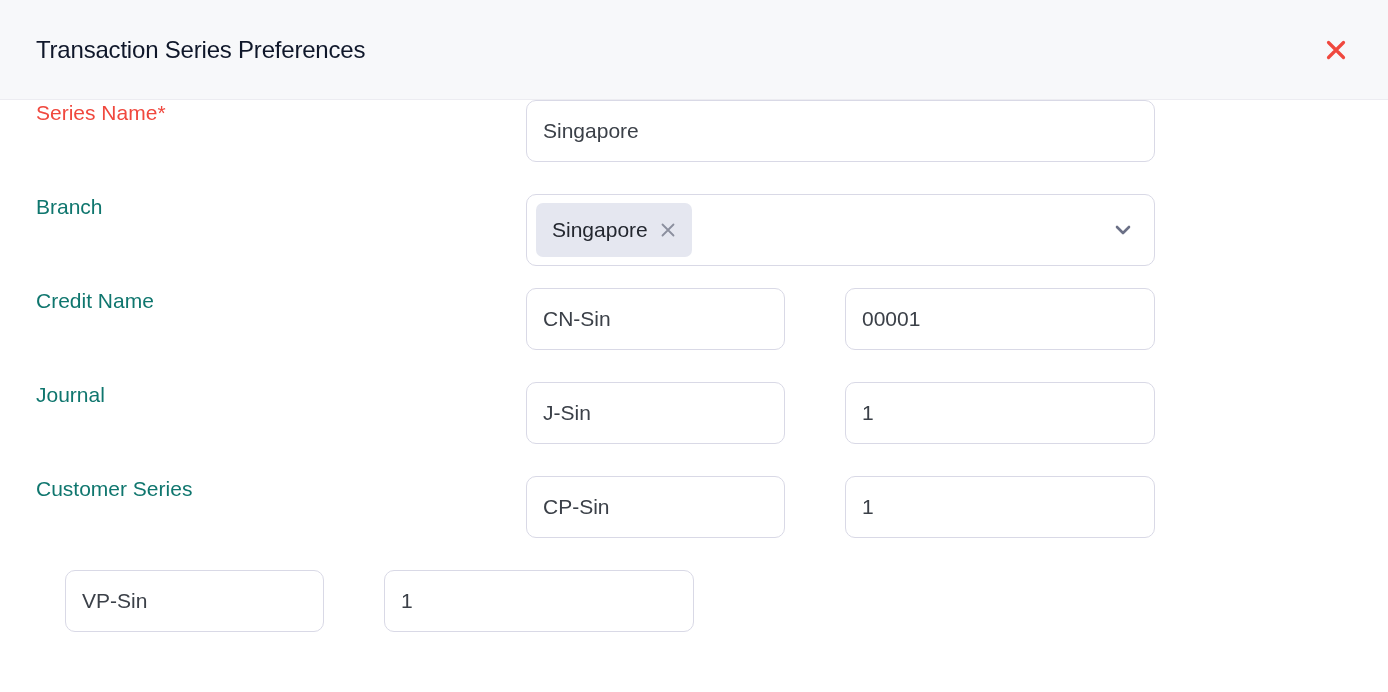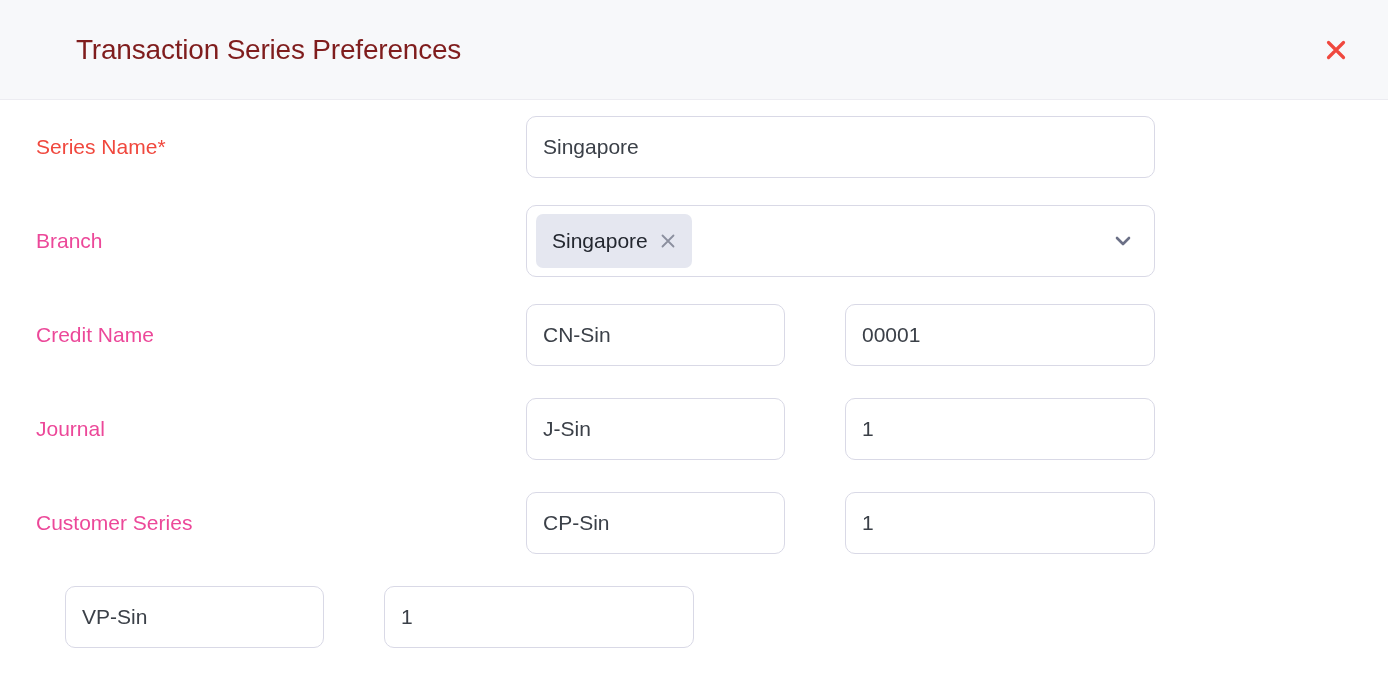--- a/index.html
+++ b/index.html
@@ -31,27 +31,26 @@
     min-height: 100px;
     background: #f7f8fa;
     border-bottom: 1px solid #ececf1;
     display: flex;
     align-items: center;
     justify-content: space-between;
     padding: 0 36px 0 36px;
   }
 
   .dialog-title {
-    font-size: 28px;
+    font-size: 24px;
     font-weight: 400;
-    color: #7f1d1d;
+    color: #0f172a;
     letter-spacing: -0.2px;
     line-height: 36px;
     white-space: nowrap;
-    margin-left: 40px;
   }
 
   .close-button {
     width: 44px;
     height: 44px;
     display: flex;
     align-items: center;
     justify-content: center;
     background: transparent;
     border: none;
@@ -63,32 +62,32 @@
   
   .dialog-body {
     flex: 1;
     padding: 0;
     overflow: hidden;
     background: #ffffff;
   }
 
   .form-row {
     display: flex;
-    align-items: center;
+    align-items: flex-start;
     height: 94px;
     padding: 0 0 0 36px;
   }
   .form-row:first-child { margin-top: 0; }
 
   .field-label {
     width: 461px;
     min-width: 461px;
     font-size: 21px;
     line-height: 26px;
-    color: #ec4899;
+    color: #0f766e;
     font-weight: 400;
     white-space: nowrap;
   }
   .field-label.required { color: #f0483e; }
 
   .fields {
     display: flex;
     align-items: center;
     gap: 60px;
     padding-left: 29px;

